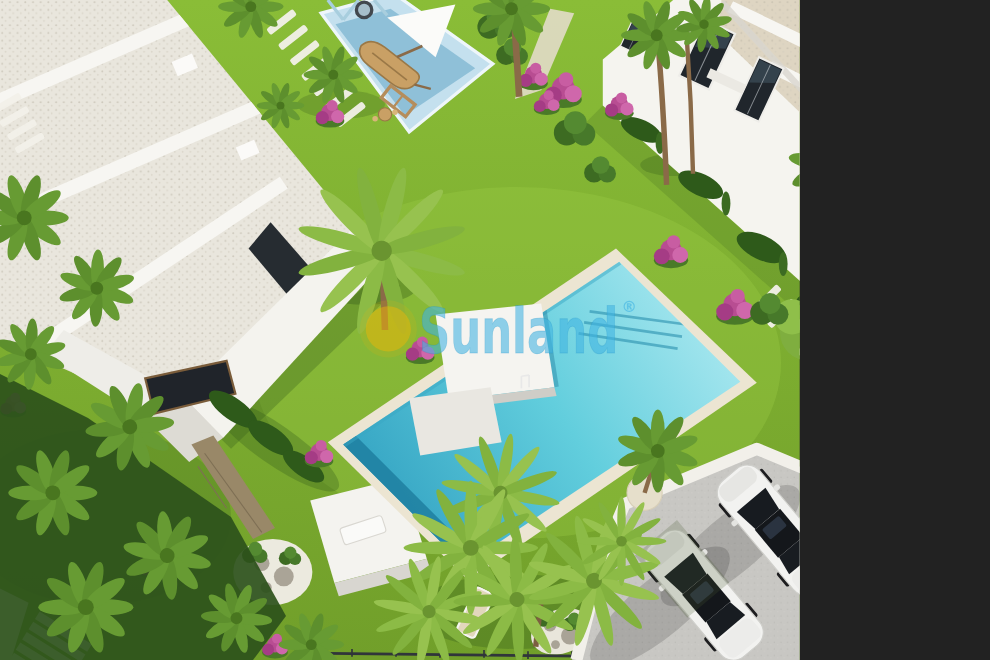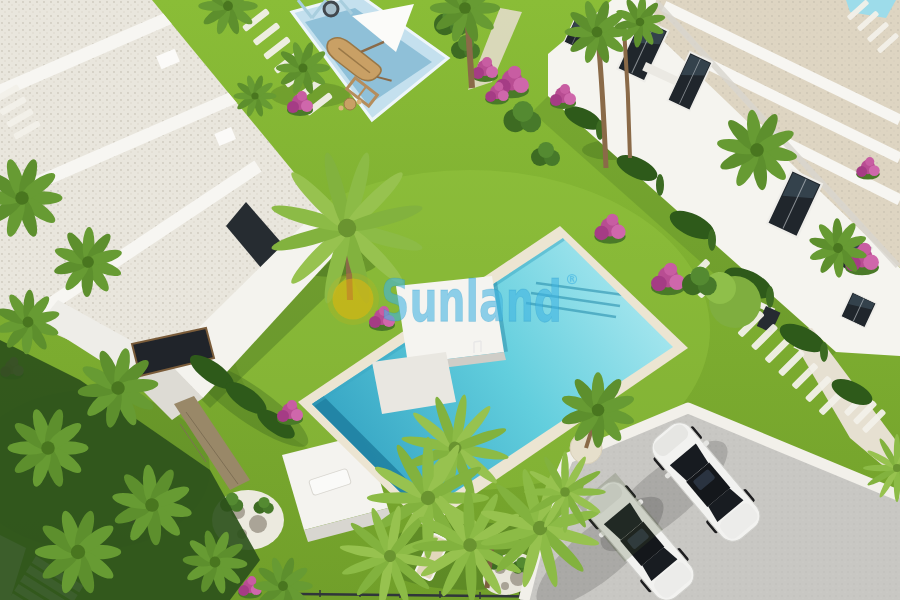--- a/index.html
+++ b/index.html
@@ -1,16 +1,16 @@
 <!DOCTYPE html>
 <html style="--c-grass: #719f2a; --c-grass_light: #8abd37; --c-grass_dark: #33591a; --c-pool: #62cedd; --c-pool_light: #a8e7ef; --c-pool_deep: #2f9fc0; --c-coping: #ece5d2; --c-roof_gravel: #e9e6dd; --c-roof_gravel_warm: #ded5c2; --c-wall_white: #f5f4ef; --c-wall_shade: #d9d6cf; --c-glass_dark: #20262c; --c-pavement: #c8c7c3; --c-curb: #f2f0ea; --c-car_white: #f2f2f0; --c-playground_light: #c4e0ee; --c-playground_mid: #8fc0d8; --c-wood: #c9a065; --c-flower_pink: #bb4d95; --c-palm_green: #679b33; --c-palm_light: #8cbb46; --c-stone_wall: #998868; --c-sand: #e6dfcb; --c-wm_blue: #3fb3e2; --c-wm_yellow: #f2b606;"><head>
 <meta charset="utf-8">
 <style>
   html,body{margin:0;padding:0;background:#222;}
-  .stage{width:900px;height:600px;position:relative;overflow:hidden;font-family:"DejaVu Sans",sans-serif;}
+  .stage{width:727px;height:600px;position:relative;overflow:hidden;font-family:"DejaVu Sans",sans-serif;}
   svg{display:block;}
   .wm-text{font-family:"DejaVu Sans",sans-serif;font-weight:bold;}
   .stop-grass-a{stop-color:var(--c-grass_light,#8abd37);}
   .stop-grass-b{stop-color:var(--c-grass,#719f2a);}
   .stop-pool-a{stop-color:var(--c-pool_light,#a8e7ef);}
   .stop-pool-b{stop-color:var(--c-pool,#62cedd);}
   .stop-pool-c{stop-color:var(--c-pool_deep,#2f9fc0);}
 </style>
 </head>
 <body>

